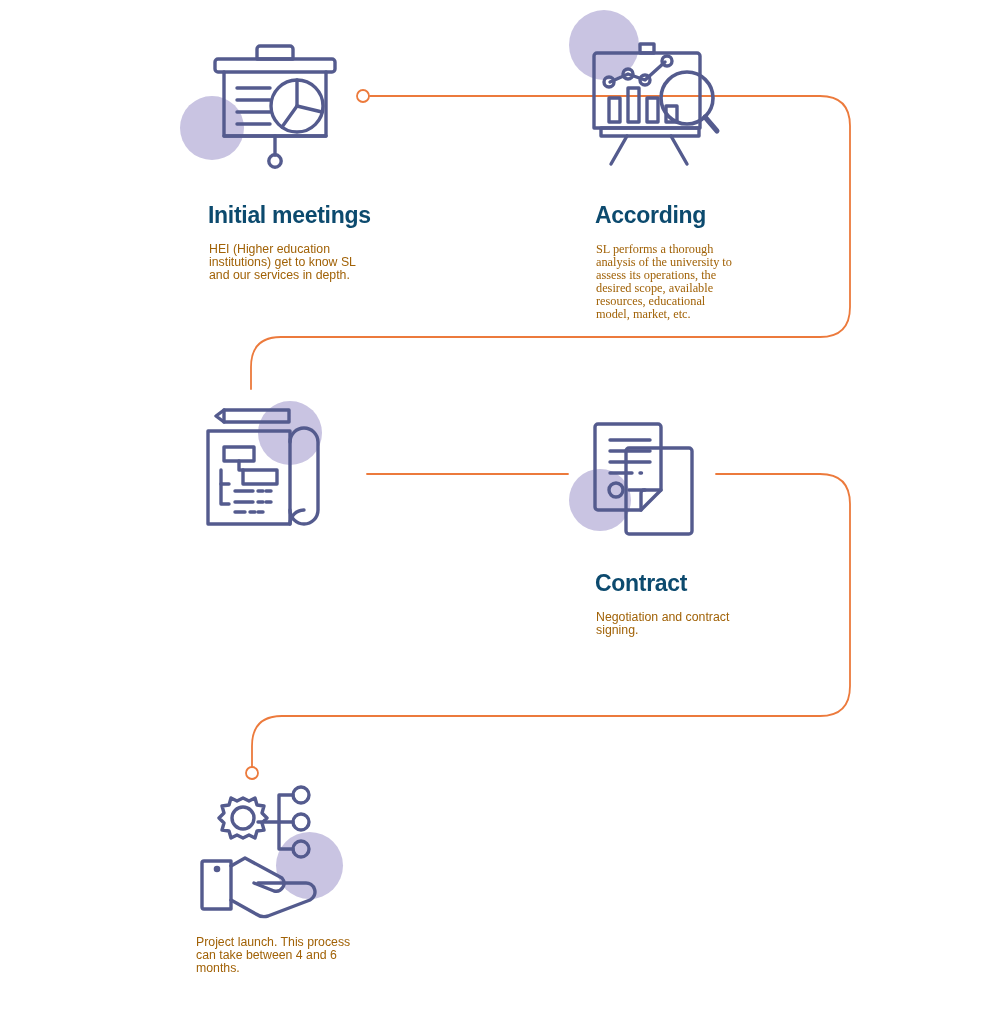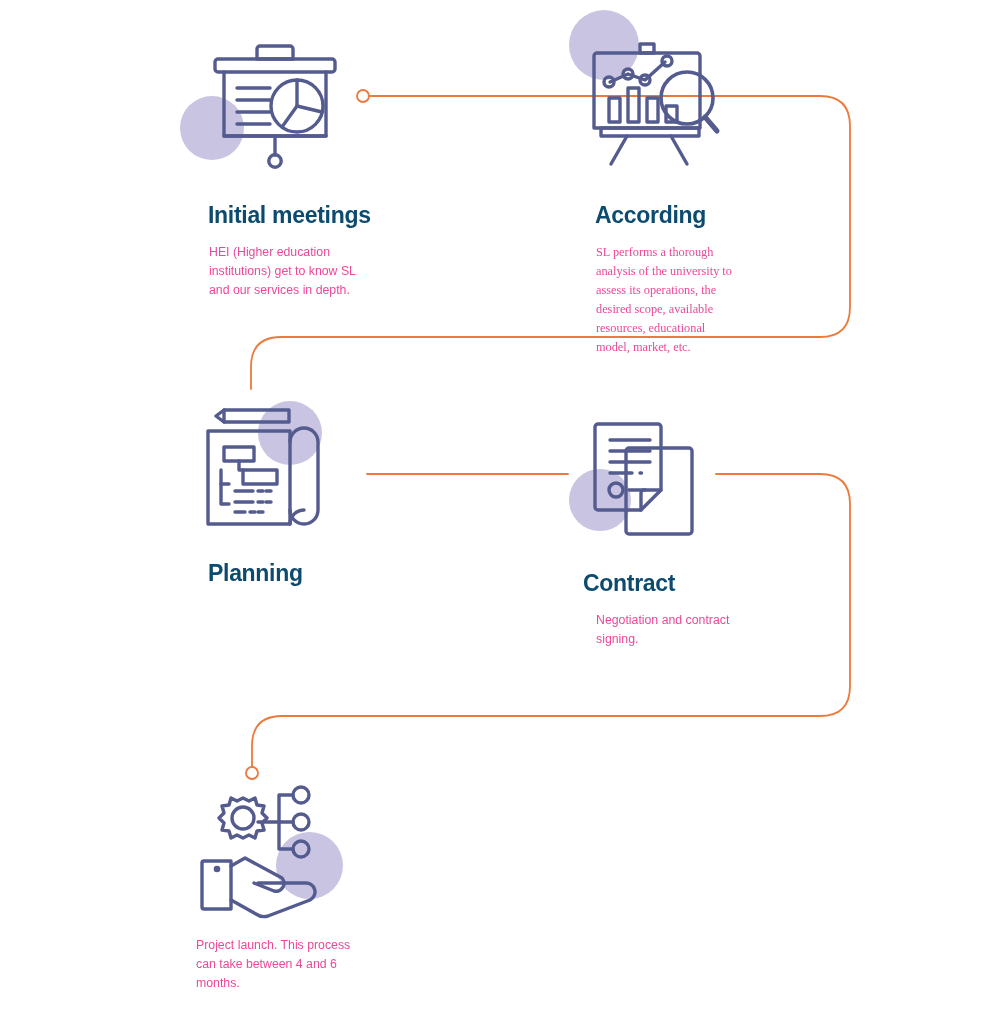--- a/index.html
+++ b/index.html
@@ -20,37 +20,37 @@
 
   .step-title {
     font-size: 23px;
     font-weight: bold;
     color: #0c4a6e;
     letter-spacing: -0.3px;
     white-space: nowrap;
   }
   .step-desc {
     font-size: 12.3px;
-    line-height: 19px;
-    color: #ec4899;
+    line-height: 13px;
+    color: #a16207;
     width: 175px;
     white-space: pre-line;
   }
 
   
   #step-1 { left: 196px; top: 36px; }
   #step-2 { left: 583px; top: 36px; }
   #step-3 { left: 196px; top: 404px; }
   #step-4 { left: 583px; top: 414px; }
   #step-5 { left: 196px; top: 782px; }
 
   #step-1 .step-title { margin-left: 12px; margin-top: 26px; }
   #step-2 .step-title { margin-left: 12px; margin-top: 26px; }
   #step-3 .step-title { margin-left: 12px; margin-top: 16px; }
-  #step-4 .step-title { margin-top: 16px; }
+  #step-4 .step-title { margin-left: 12px; margin-top: 16px; }
   #step-5 .step-title { margin-left: 12px; margin-top: 16px; }
 
   #step-1 .step-desc { margin-left: 13px; margin-top: 14px; }
   #step-2 .step-desc { margin-left: 13px; margin-top: 14px; font-family: Liberation Serif, serif; }
   #step-3 .step-desc { margin-left: 13px; margin-top: 14px; }
   #step-4 .step-desc { margin-left: 13px; margin-top: 14px; }
   #step-5 .step-desc { margin-top: 14px; }
 </style>
 </head>
 <body>
@@ -168,21 +168,20 @@
           <path d="M 70 87 h 5"></path>
           <path d="M 39 98 h 18"></path>
           <path d="M 62 98 h 5"></path>
           <path d="M 70 98 h 5"></path>
           <path d="M 39 108 h 10"></path>
           <path d="M 54 108 h 5"></path>
           <path d="M 62 108 h 5"></path>
         </g>
       </svg>
     </div>
-    <div class="step-title">Planning</div>
   </div>
 
   <div class="step" id="step-4">
     <div class="icon-wrap">
       <div class="blob" style="left:-14px; top:55px; width:62px; height:62px;"></div>
       <svg class="icon-svg" width="160" height="140" viewBox="0 0 160 140">
         <g fill="none" stroke="#545b8e" stroke-width="3.4" stroke-linecap="round" stroke-linejoin="round">
 
           <path d="M 28 24 h 60 a 3 3 0 0 1 3 3 v 80 a 3 3 0 0 1 -3 3 h -60 a 3 3 0 0 1 -3 -3 v -80 a 3 3 0 0 1 3 -3 z" transform="translate(18,10)"></path>
 

